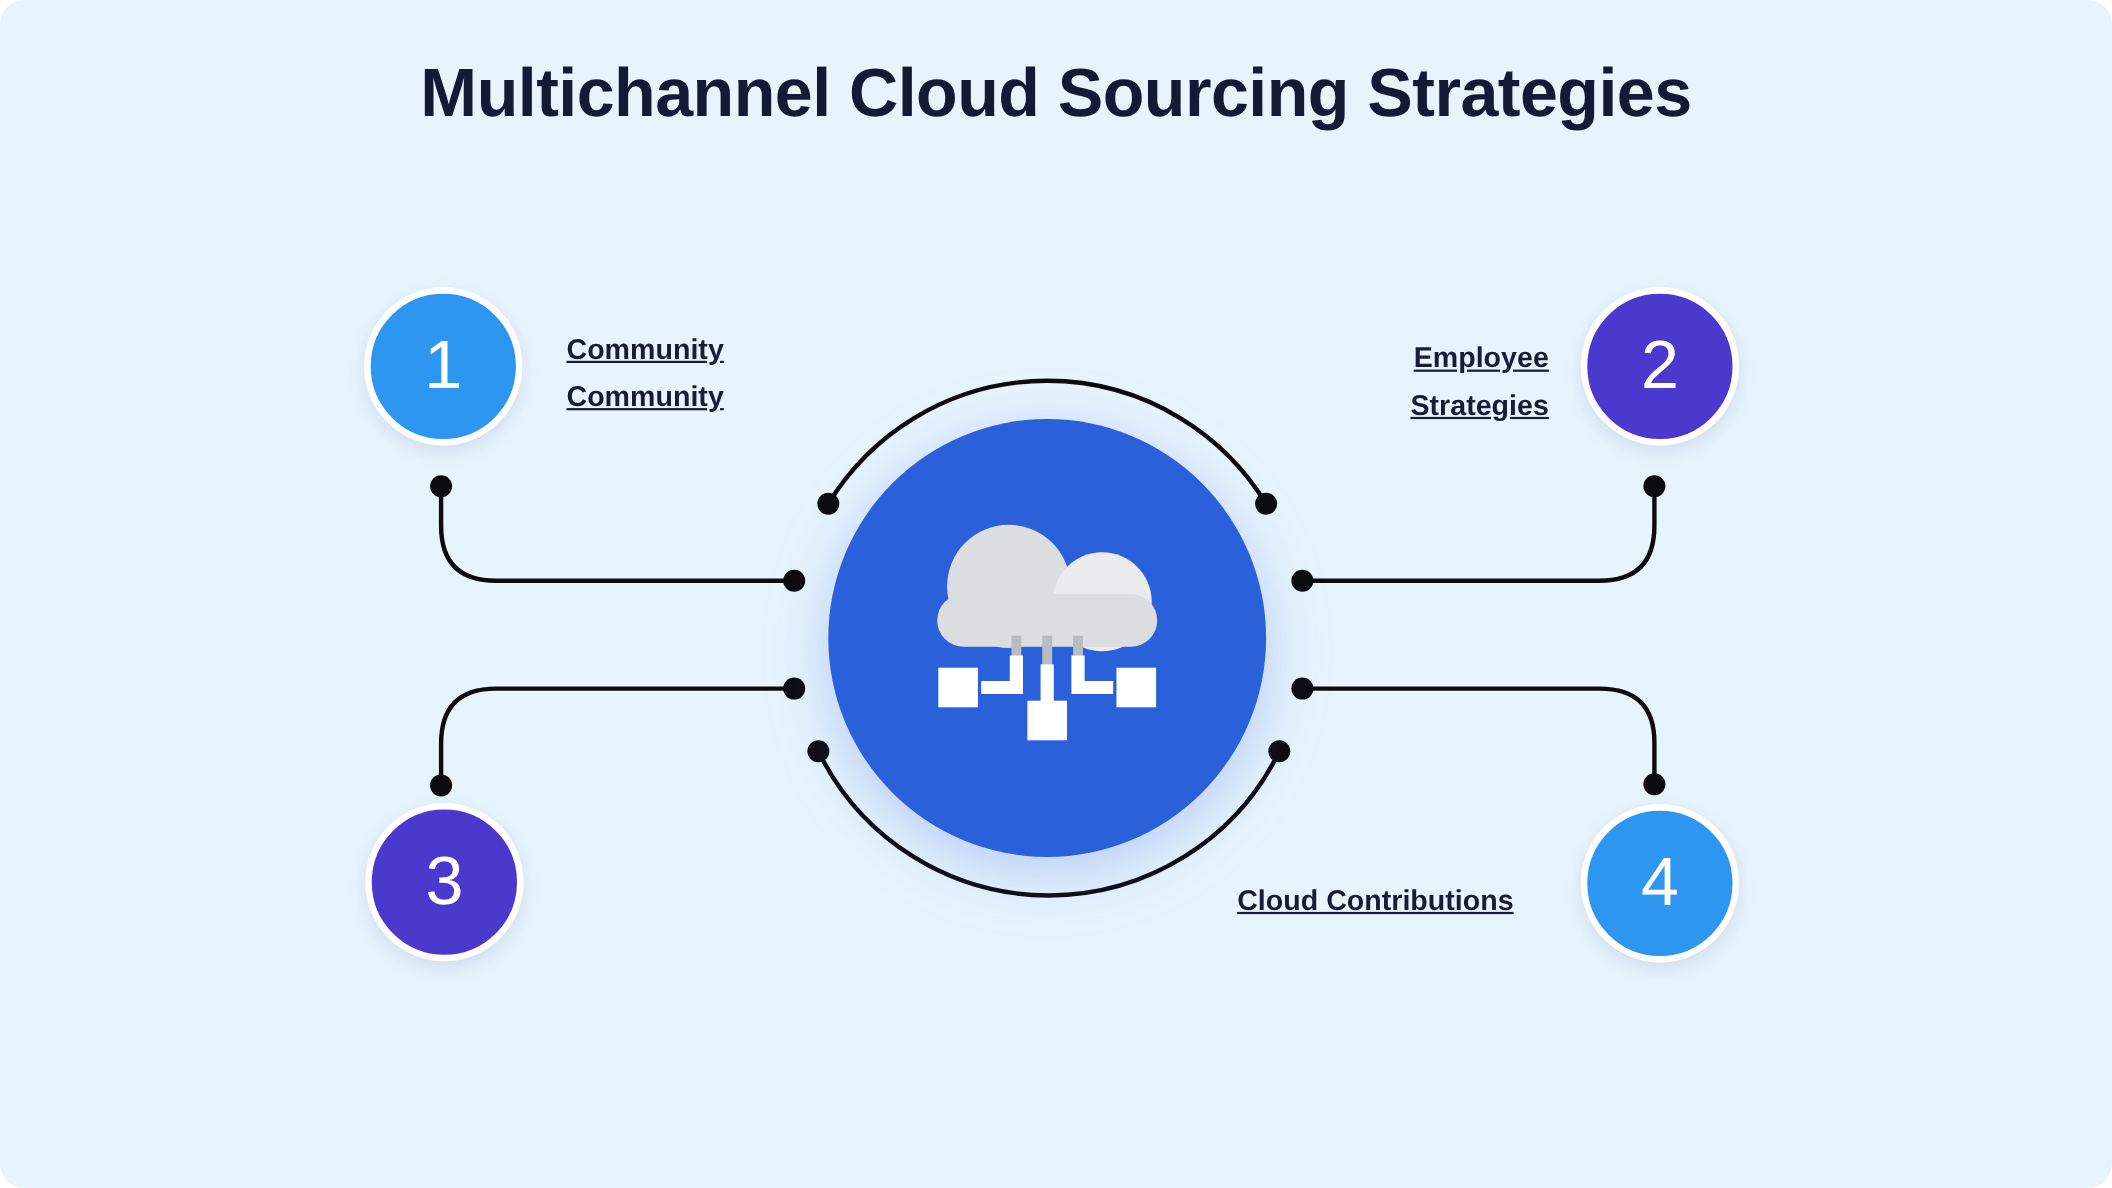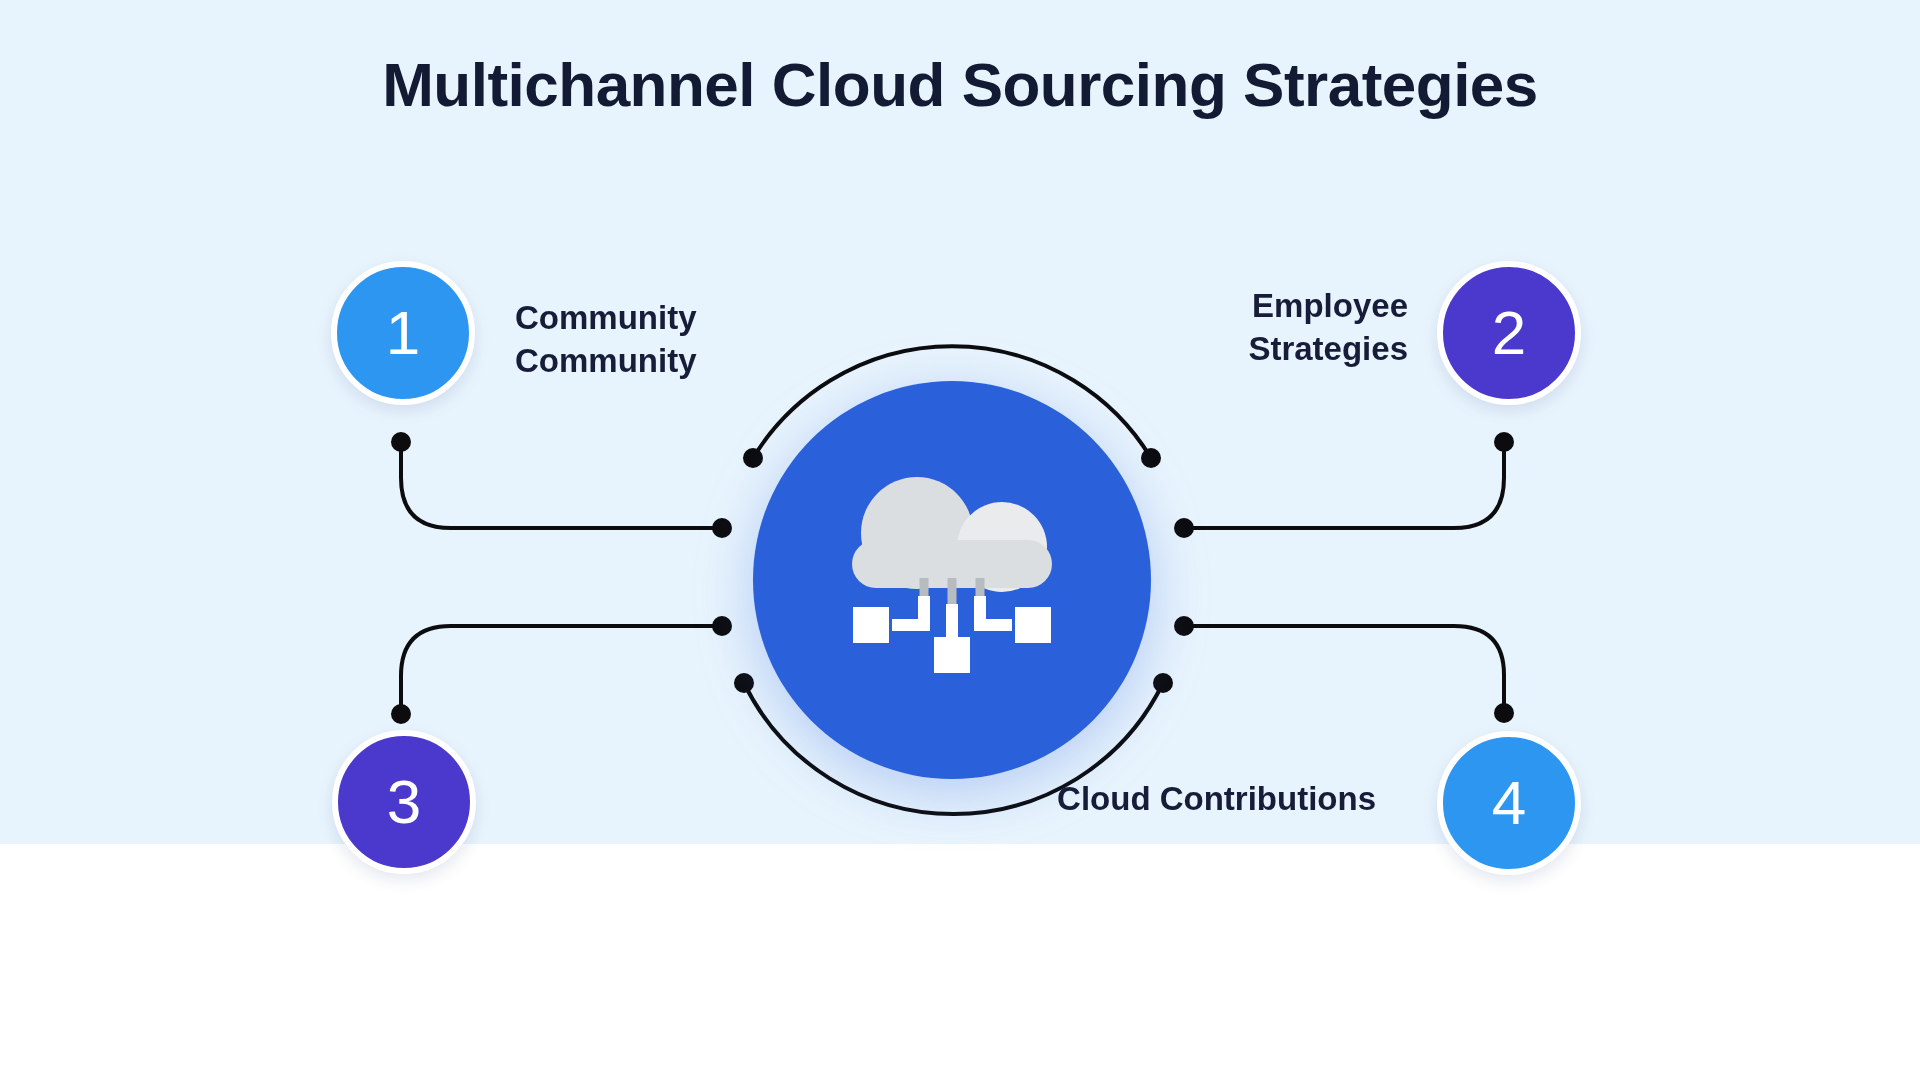--- a/index.html
+++ b/index.html
@@ -14,22 +14,23 @@
     --number-text:#FFFFFF;
     --cloud-gray:#DBDEE0;
     --cloud-gray-light:#E9EBEC;
     --stem-gray:#B7BCC1;
     --node-white:#FFFFFF;
   }
   *{margin:0;padding:0;box-sizing:border-box;}
   html,body{width:1920px;height:1080px;overflow:hidden;}
   body{font-family:"Liberation Sans", sans-serif;}
   .canvas{
-    position:relative;width:1920px;height:844px;
+    position:relative;width:1920px;height:1080px;
     background:var(--background);
+    border-radius:22px;
   }
   .title{
     position:absolute;left:0;right:0;top:54px;
     text-align:center;
     font-size:62px;line-height:62px;font-weight:700;
     letter-spacing:-0.5px;
     color:var(--title-text);
   }
   svg.wires{position:absolute;left:0;top:0;}
   .wire{fill:none;stroke:var(--wire);stroke-width:4;stroke-linecap:round;}
@@ -47,26 +48,27 @@
     box-shadow:0 6px 16px rgba(30,60,120,0.12);
   }
   .step-circle .num{
     color:var(--number-text);
     font-size:62px;font-weight:300;line-height:1;
   }
   .c-blue{background:var(--corner-blue);}
   .c-indigo{background:var(--corner-indigo);}
   .step-label{
     position:absolute;
-    font-size:33px;line-height:43px;font-weight:700;
+    font-size:26px;line-height:43px;font-weight:700;
     color:var(--label-text);
     white-space:nowrap;
+    text-decoration:underline;
   }
   .align-left{text-align:left;}
-  .align-right{text-align:right;}
+  .align-right{text-align:right;margin-top:20px;}
   #pos-circle-1{left:331px;top:261px;}
   #pos-circle-2{left:1437px;top:261px;}
   #pos-circle-3{left:332px;top:730px;}
   #pos-circle-4{left:1437px;top:731px;}
   #pos-label-1{left:515px;top:296px;}
   #pos-label-2{right:512px;top:284px;}
   #pos-label-3{left:515px;top:782px;}
   #pos-label-4{right:544px;top:777px;}
 </style>
 </head>

